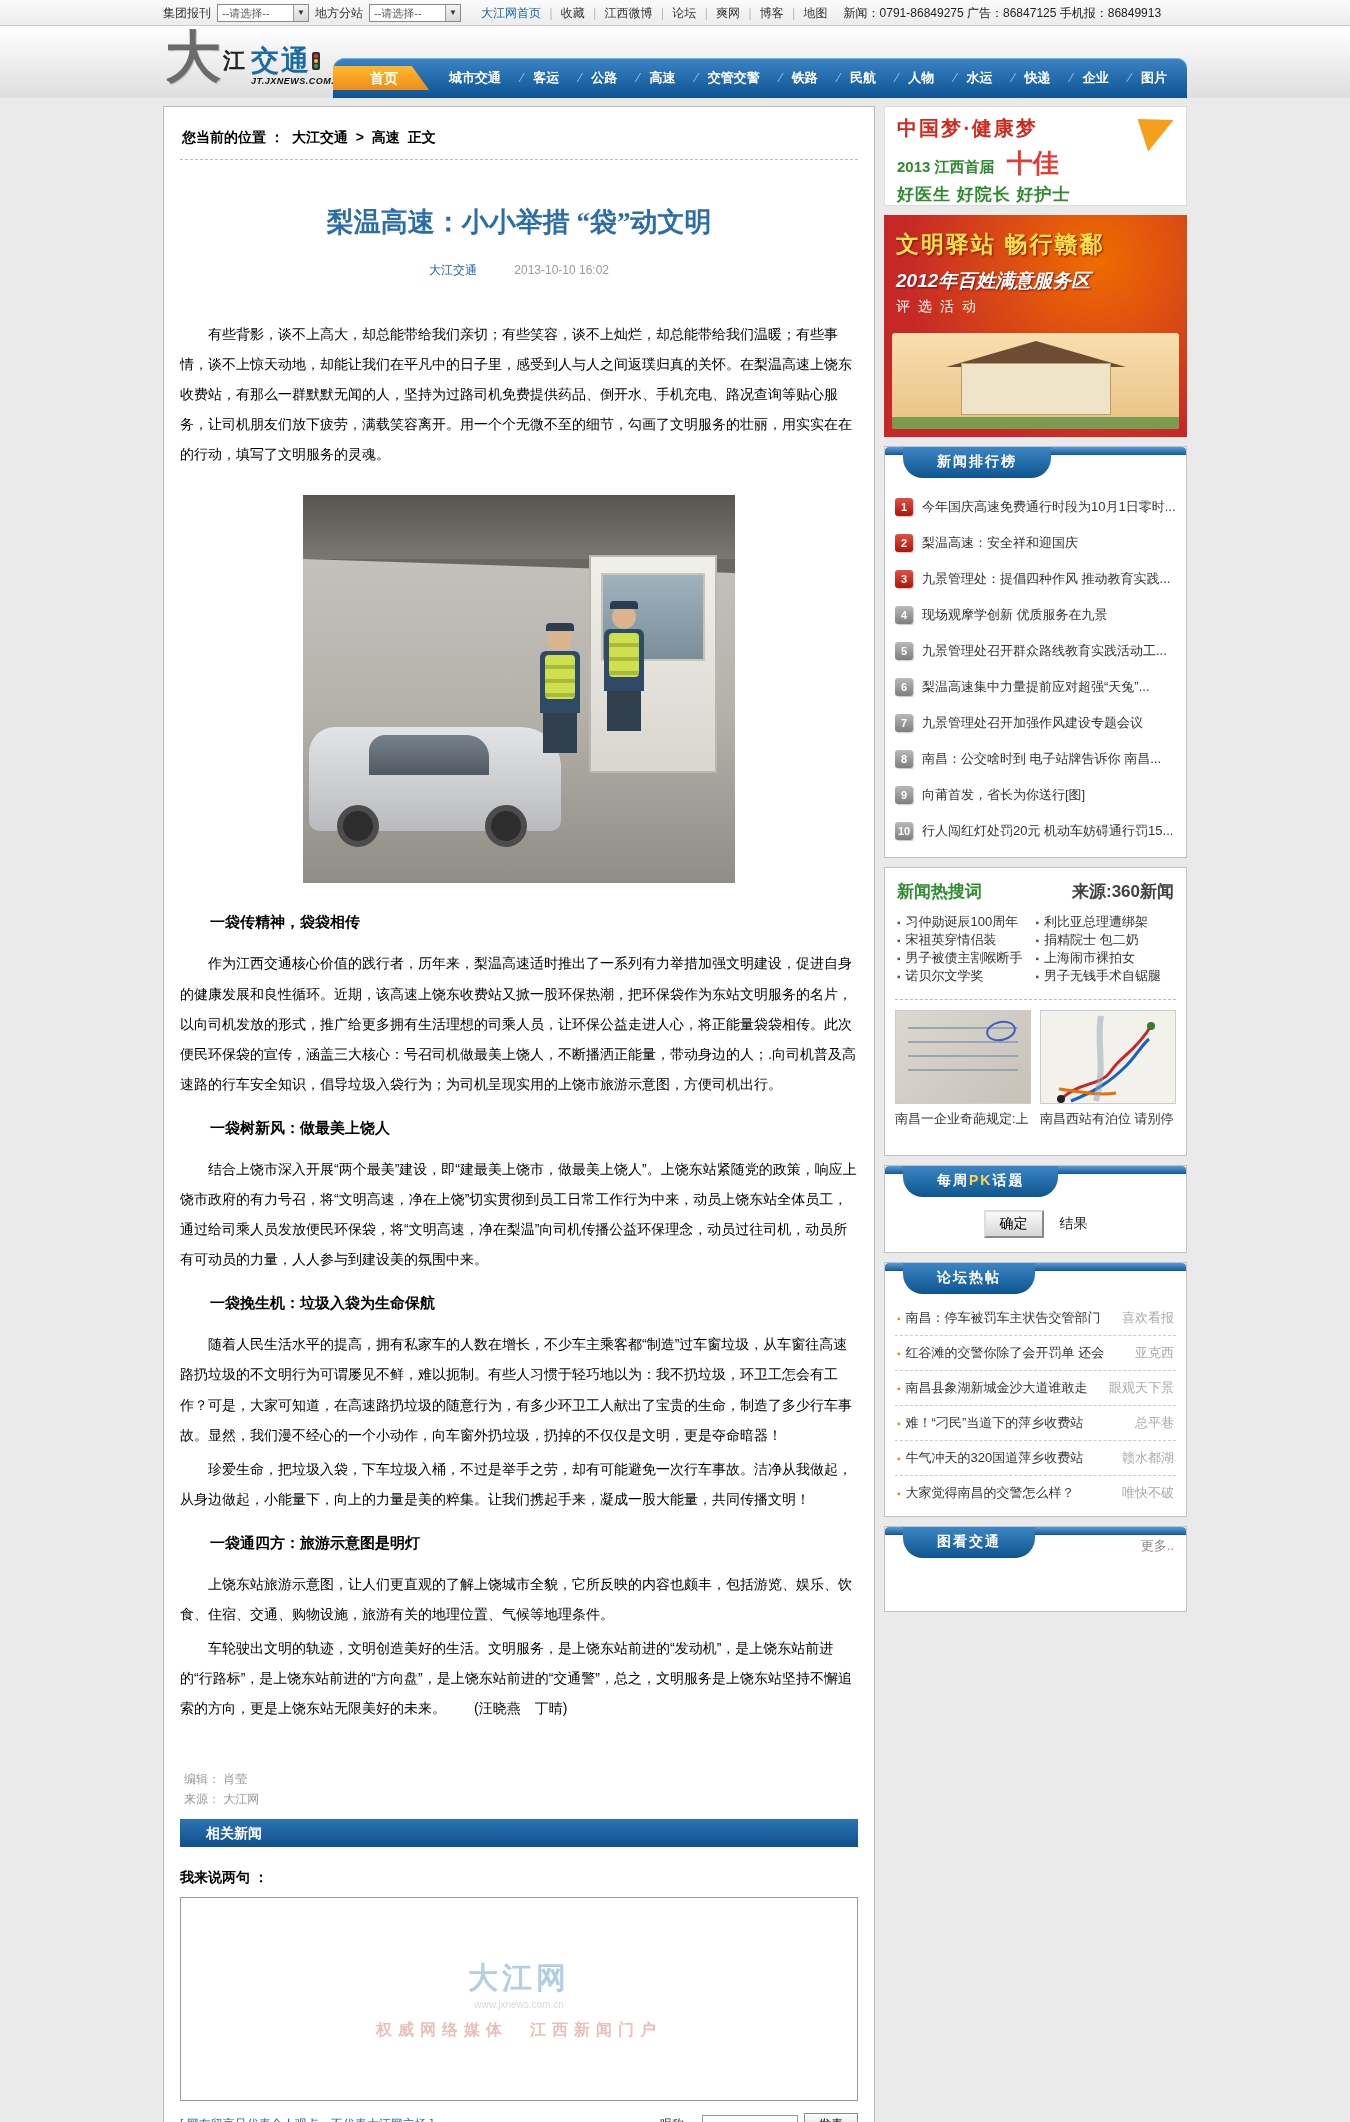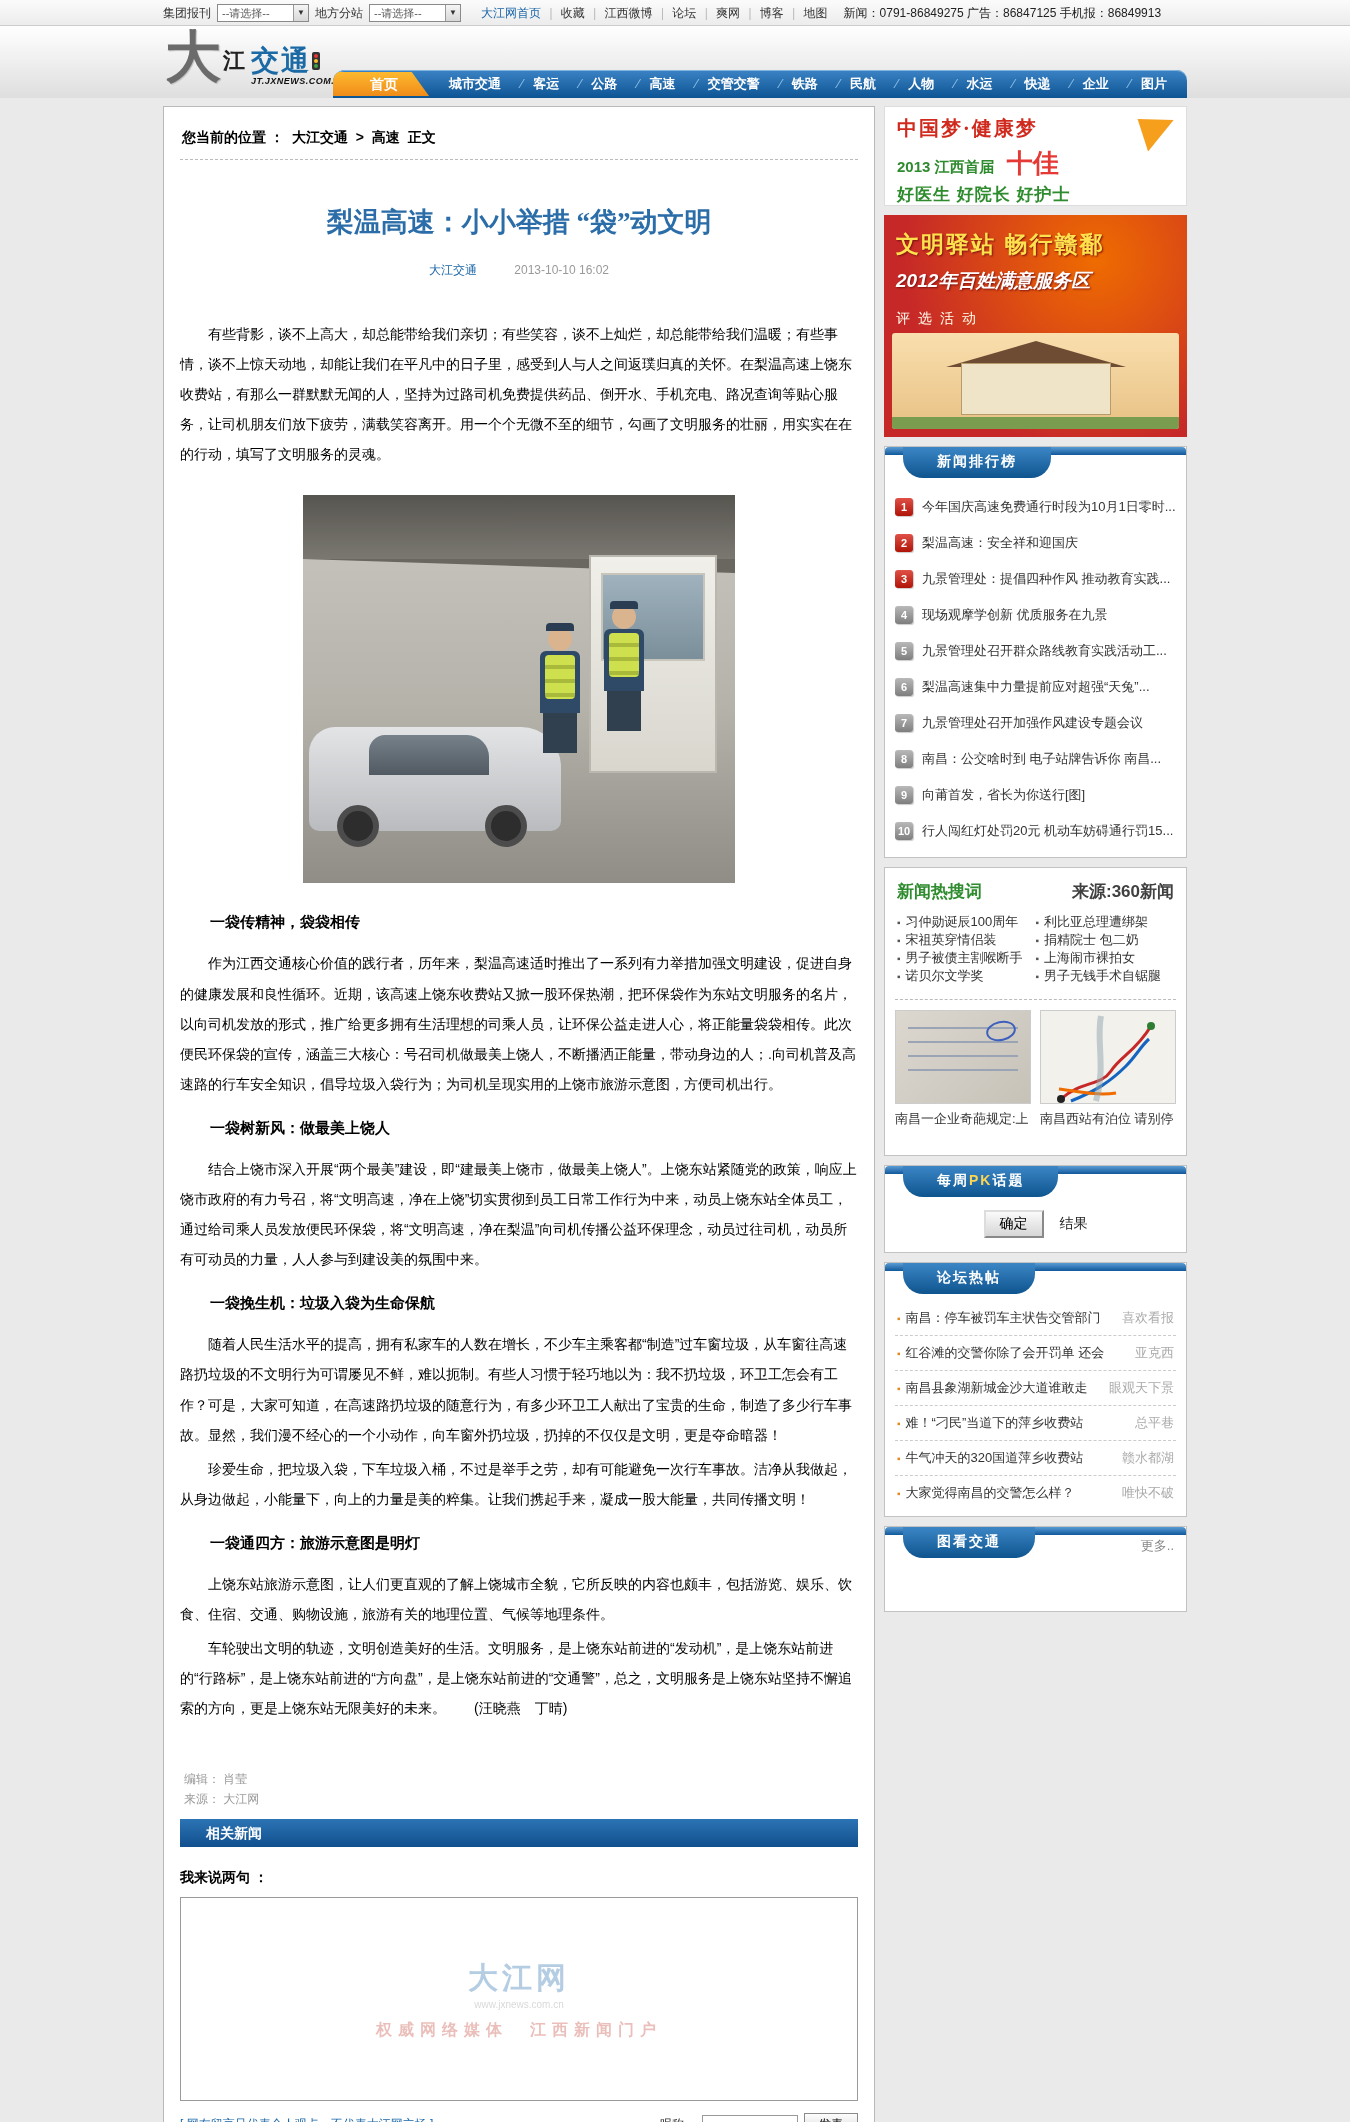--- a/index.html
+++ b/index.html
@@ -22,21 +22,21 @@
   .header{background:linear-gradient(#ffffff,#dedede);height:72px;position:relative;}
   .header .wrap{position:relative;height:72px;}
   .logo{position:absolute;left:2px;top:2px;display:flex;align-items:flex-end;gap:2px;}
   .logo-da{font-size:56px;font-weight:bold;color:#6b6b6b;font-family:"Liberation Serif",serif;line-height:58px;text-shadow:1px 1px 1px #bbb;}
   .logo-jiang{font-size:22px;font-weight:bold;color:#222;line-height:50px;}
   .logo-jt{display:flex;flex-direction:column;margin-left:4px;}
   .logo-jiaotong{font-size:28px;font-weight:bold;color:#1b6aa6;letter-spacing:2px;line-height:30px;}
   .logo-domain{font-size:9px;font-weight:bold;color:#111;font-style:italic;letter-spacing:.5px;}
   .tl-icon{display:inline-block;width:8px;height:18px;background:#333;border-radius:2px;position:relative;margin:0 1px;}
   .tl-icon::before{content:"";position:absolute;left:2px;top:2px;width:4px;height:4px;border-radius:50%;background:#e53935;box-shadow:0 5px 0 #fbc02d,0 10px 0 #43a047;}
-  .navbar{position:absolute;left:170px;right:0;bottom:0;height:28px;background:linear-gradient(#3b83c4,#0d5494);border-radius:12px 10px 0 0;display:flex;align-items:center;overflow:hidden;box-shadow:inset 0 1px 0 #7fb4de;}
+  .navbar{position:absolute;left:170px;right:0;bottom:0;height:40px;background:linear-gradient(#3b83c4,#0d5494);border-radius:12px 10px 0 0;display:flex;align-items:center;overflow:hidden;box-shadow:inset 0 1px 0 #7fb4de;}
   .nav-home{position:relative;height:24px;min-width:96px;background:linear-gradient(#fdb92e,#f08c1a);color:#fff;font-weight:bold;font-size:14px;line-height:24px;text-align:center;padding:0 22px 0 28px;clip-path:polygon(0 0,82% 0,100% 100%,0 100%);cursor:pointer;}
   .nav-items{display:flex;align-items:center;flex:1;justify-content:space-evenly;}
   .nav-item{color:#fff;font-size:13px;font-weight:bold;cursor:pointer;white-space:nowrap;}
   .nav-item + .nav-item::before{content:"∕";color:#8fc0e8;font-weight:normal;margin-right:10px;}
 
   
   .main{display:flex;gap:9px;margin-top:8px;align-items:flex-start;}
   .art-col{width:712px;background:#fff;border:1px solid #b9b9b9;padding:14px 16px 16px;}
   .side-col{width:303px;display:flex;flex-direction:column;gap:9px;}
 
@@ -93,21 +93,21 @@
   
   .ad1{height:100px;background:#fff;border:1px solid #ddd;position:relative;padding:8px 12px;overflow:hidden;}
   .ad1-plane{position:absolute;right:10px;top:6px;width:0;height:0;border-left:34px solid #f59f1d;border-top:12px solid transparent;border-bottom:22px solid transparent;transform:rotate(-18deg);}
   .ad1-l1{font-size:20px;font-weight:bold;color:#d02a1e;font-family:"Liberation Serif",serif;letter-spacing:2px;}
   .ad1-l2{margin-top:4px;font-size:15px;font-weight:bold;color:#2e8b2e;}
   .ad1-big{font-size:26px;color:#e53935;margin-left:8px;font-family:"Liberation Serif",serif;}
   .ad1-l3{margin-top:2px;font-size:17px;font-weight:bold;color:#2e8b2e;letter-spacing:1px;}
   .ad2{height:222px;background:radial-gradient(circle at 70% 20%,#ef6c00,#c62828 70%);position:relative;padding:14px 12px;overflow:hidden;}
   .ad2-l1{font-size:23px;font-weight:bold;color:#ffe14d;text-shadow:1px 1px 2px #7a1010;letter-spacing:2px;}
   .ad2-l2{margin-top:8px;font-size:19px;font-weight:bold;color:#fff;font-style:italic;text-shadow:1px 1px 2px #7a1010;}
-  .ad2-l3{margin-top:16px;font-size:14px;color:#ffe;font-family:"Liberation Serif",serif;letter-spacing:8px;}
+  .ad2-l3{margin-top:4px;font-size:14px;color:#ffe;font-family:"Liberation Serif",serif;letter-spacing:8px;}
   .ad2-photo{position:absolute;left:8px;right:8px;bottom:8px;height:96px;background:linear-gradient(#f9dfae,#e8c184);border-radius:3px;overflow:hidden;}
   .ad2-bld{position:absolute;left:50%;transform:translateX(-50%);bottom:14px;width:150px;height:52px;background:#efe3c8;border:1px solid #b79b6a;}
   .ad2-roof{position:absolute;left:50%;transform:translateX(-50%);bottom:62px;width:0;height:0;border-left:90px solid transparent;border-right:90px solid transparent;border-bottom:26px solid #6d4c33;}
   .ad2-grass{position:absolute;left:0;right:0;bottom:0;height:12px;background:#7a9c4e;}
 
   
   .rank-list{padding:6px 8px 8px;}
   .rank-row{display:flex;align-items:flex-start;gap:9px;padding:9px 2px;font-size:13px;cursor:pointer;}
   .rank-num{flex:0 0 18px;height:18px;line-height:18px;text-align:center;color:#fff;font-size:11px;font-weight:bold;background:linear-gradient(#b9b9b9,#7e7e7e);border-radius:3px;box-shadow:1px 1px 1px #ccc;}
   .rank-num.hot{background:linear-gradient(#e05046,#b01408);}

